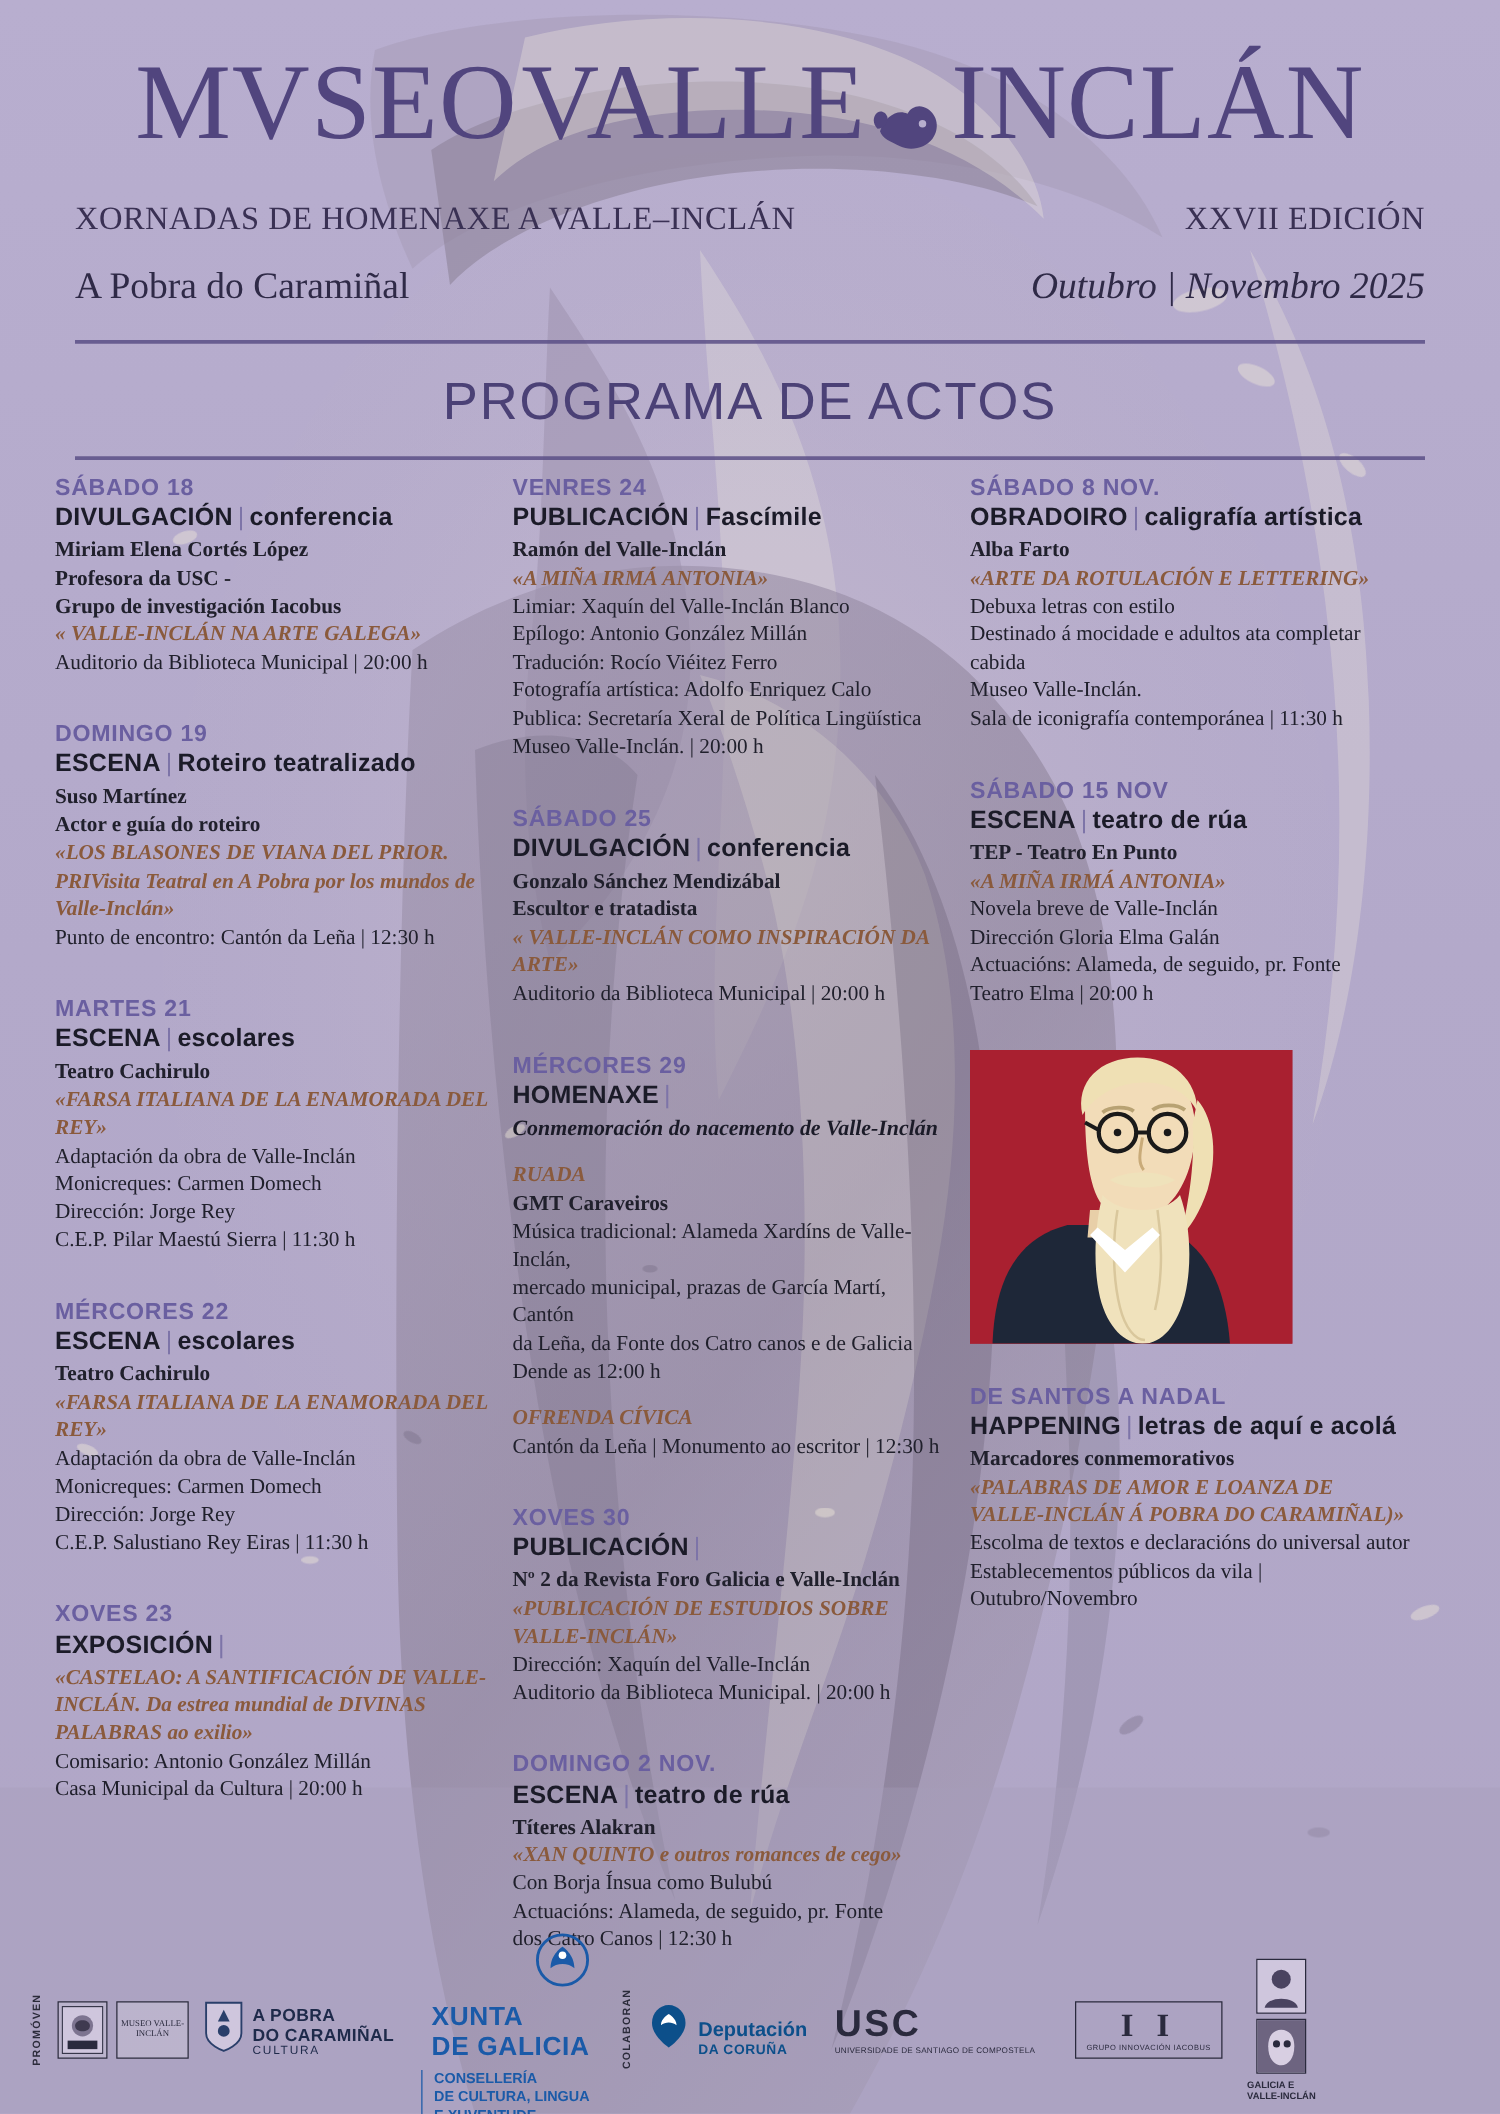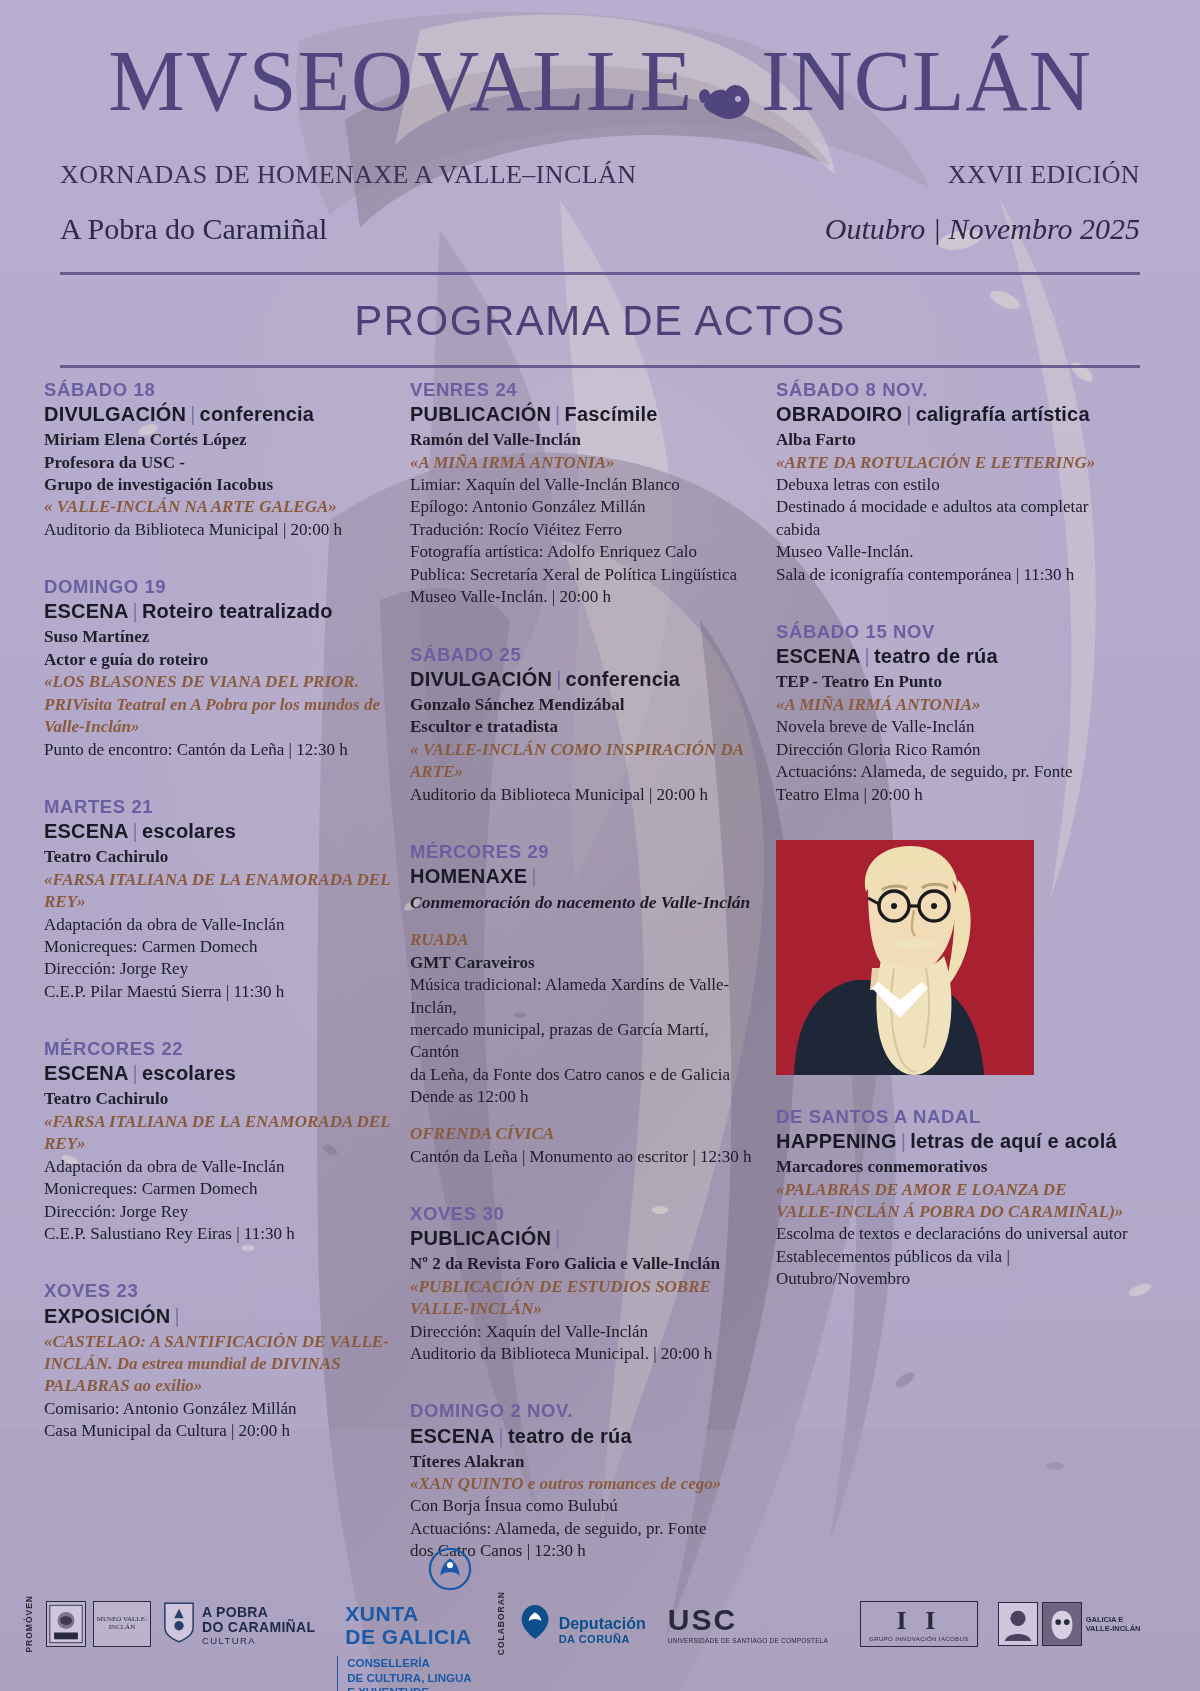--- a/index.html
+++ b/index.html
@@ -429,21 +429,21 @@
       </div>
 
       <div class="event">
         <div class="ev-date">SÁBADO 15 NOV</div>
         <div class="ev-cat">
           <span>ESCENA</span><span class="bar">|</span><span class="sub">teatro de rúa</span>
         </div>
         <div class="ev-line bold">TEP - Teatro En Punto</div>
         <div class="ev-title">«A MIÑA IRMÁ ANTONIA»</div>
         <div class="ev-line">Novela breve de Valle-Inclán</div>
-        <div class="ev-line">Dirección Gloria Rico Ramón</div>
+        <div class="ev-line">Dirección Gloria Elma Galán</div>
         <div class="ev-line">Actuacións: Alameda, de seguido, pr. Fonte</div>
         <div class="ev-line">Teatro Elma  |  20:00 h</div>
       </div>
 
       <div class="portrait">
         <svg viewBox="0 0 258 235">
           <rect width="258" height="235" fill="#a92030"></rect>
 
           <path d="M18 235 C20 180 40 150 78 140 L150 140 C186 152 204 184 208 235 Z" fill="#1e2738"></path>
 
@@ -557,21 +557,21 @@
     <div class="logo usc-txt" style="margin-left:10px; display:block;">
       <div class="u1">USC</div>
       <div class="u2">UNIVERSIDADE DE SANTIAGO DE COMPOSTELA</div>
     </div>
 
     <div class="iacobus" style="margin-left:20px;">
       <div class="i1">I I</div>
       <div class="i2">GRUPO INNOVACIÓN IACOBUS</div>
     </div>
 
-    <div class="gvi" style="margin-left:8px;">
+    <div class="gvi" style="margin-left:8px;flex-direction:column;">
       <div class="sqimg">
         <svg viewBox="0 0 40 44" width="38" height="42">
           <rect width="40" height="44" fill="#cfc6dd"></rect>
           <circle cx="20" cy="16" r="8" fill="#4a4360"></circle>
           <path d="M6 40 C8 30 32 30 34 40 Z" fill="#4a4360"></path>
         </svg>
       </div>
       <div class="sqimg">
         <svg viewBox="0 0 40 44" width="38" height="42">
           <rect width="40" height="44" fill="#6d6480"></rect>

